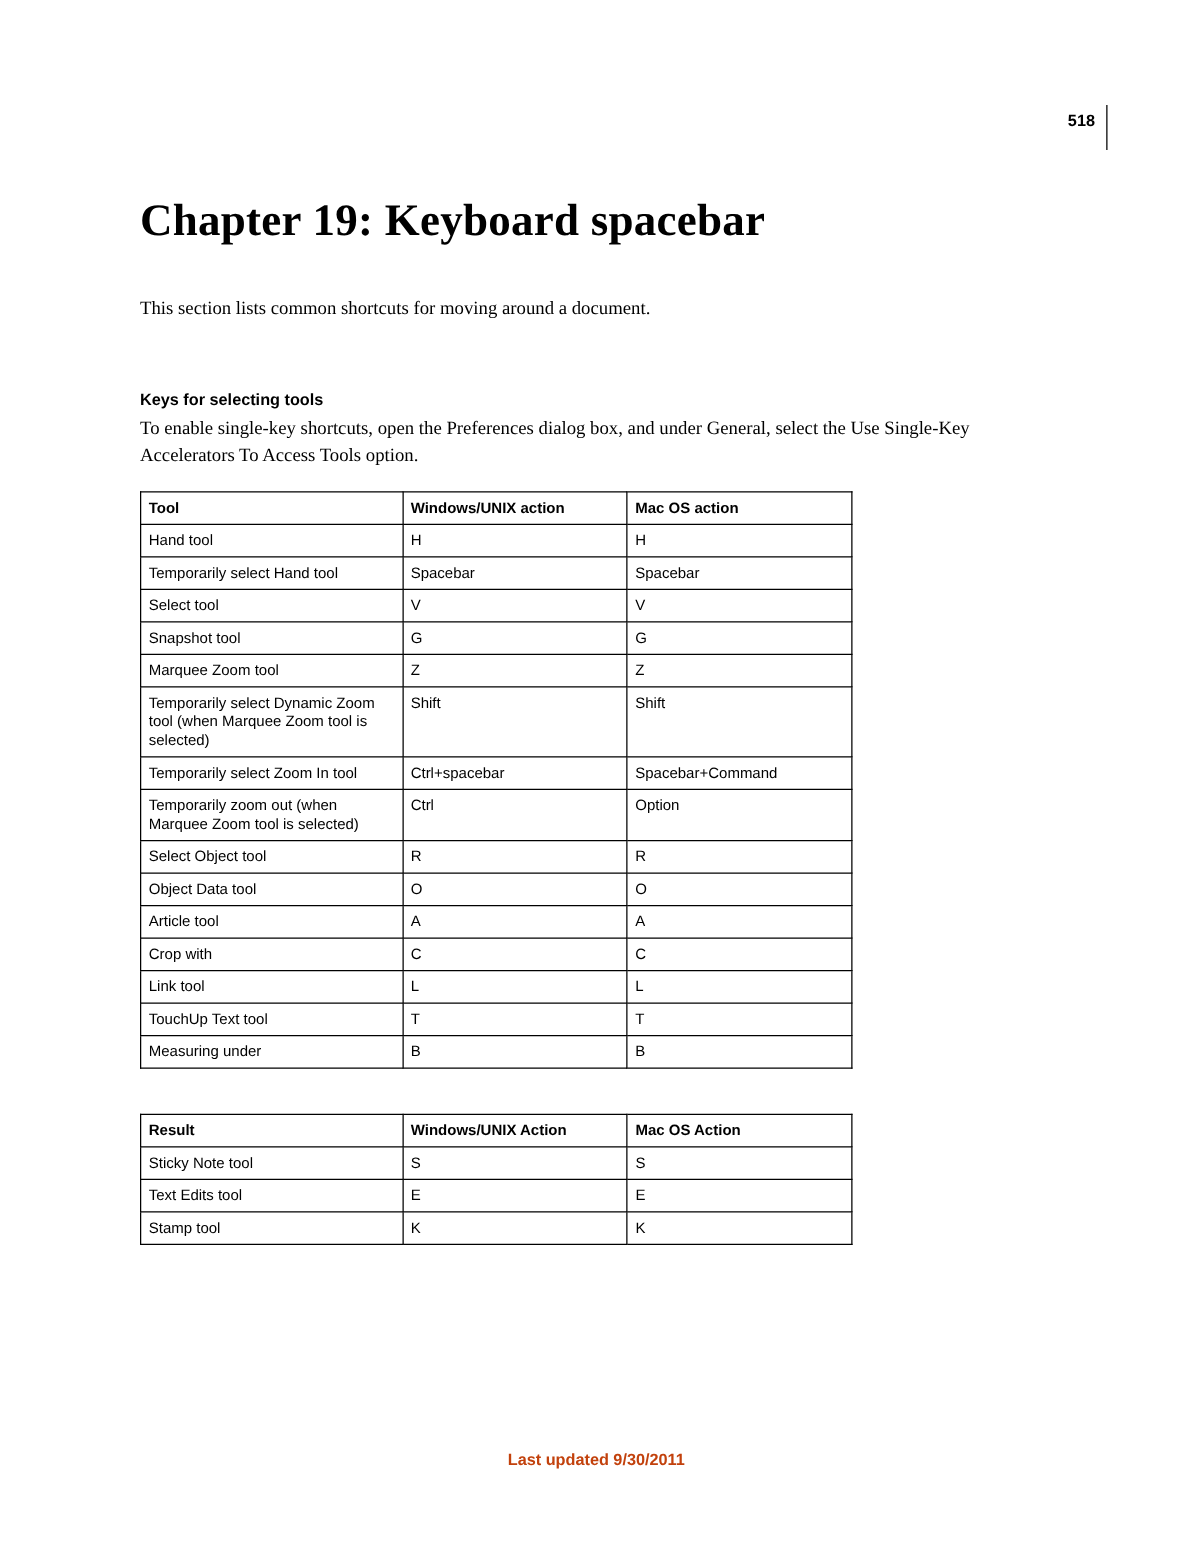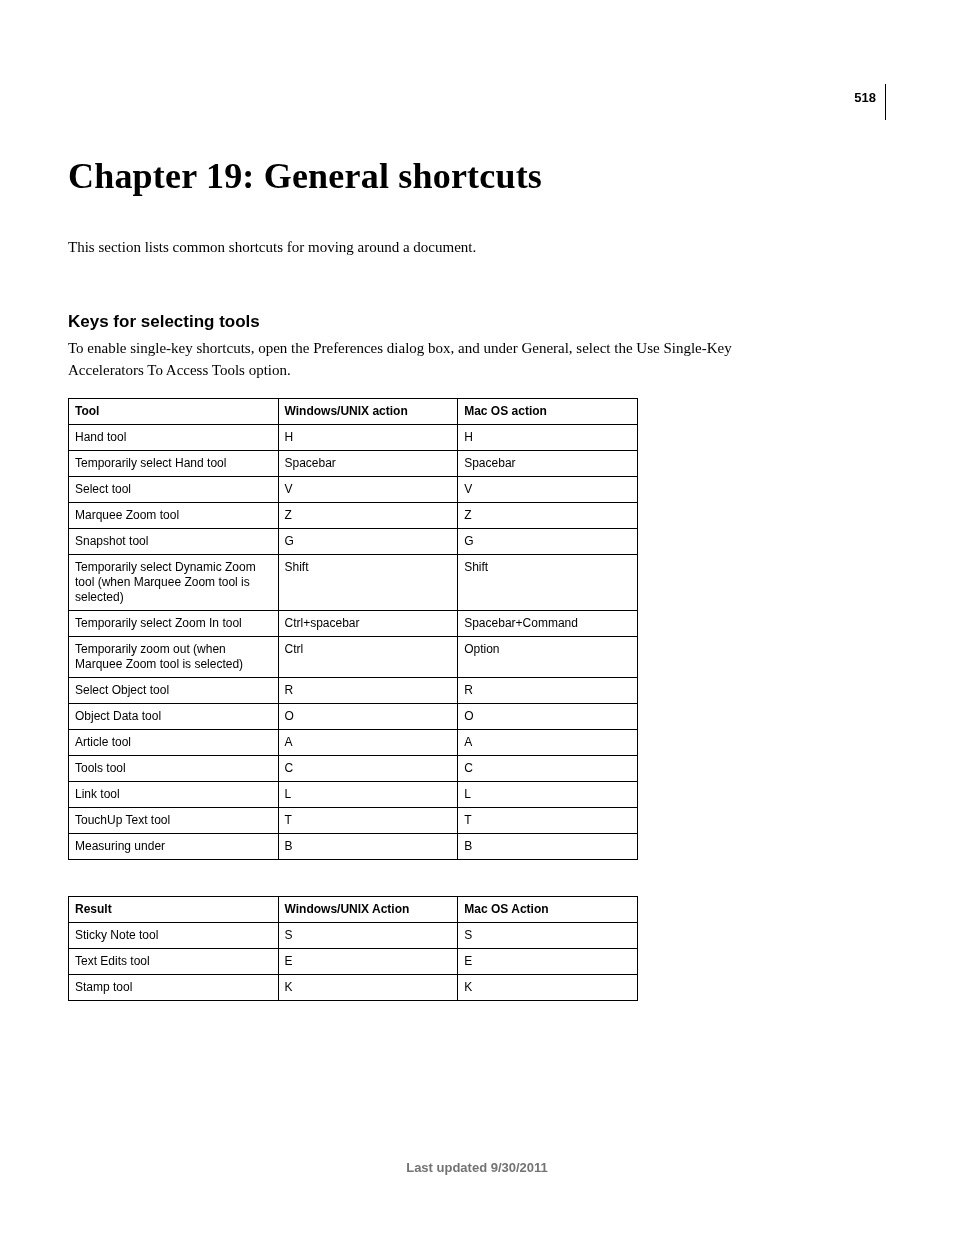--- a/index.html
+++ b/index.html
@@ -7,21 +7,21 @@
     padding: 0;
     font-family: "Minion Pro", "Times New Roman", Georgia, serif;
     background: #fff;
     color: #000;
   }
   .page {
     width: 954px;
     height: 1235px;
     position: relative;
     box-sizing: border-box;
-    padding: 85px 148px 0 68px;
+    padding: 85px 148px 0 112px;
   }
   .pagenum-wrap {
     position: absolute;
     top: 88px;
     right: 78px;
     text-align: right;
   }
   .pagenum {
     font-family: "Myriad Pro", "Segoe UI", Arial, sans-serif;
     font-weight: 700;
@@ -49,21 +49,21 @@
   }
   h2.section-title {
     font-family: "Myriad Pro", "Segoe UI", Arial, sans-serif;
     font-weight: 700;
     font-size: 25px;
     margin: 0 0 28px 0;
   }
   h3.subsection-title {
     font-family: "Myriad Pro", "Segoe UI", Arial, sans-serif;
     font-weight: 700;
-    font-size: 17px;
+    font-size: 13px;
     margin: 0 0 6px 0;
   }
   p.sub-intro {
     font-size: 15px;
     margin: 4px 0 16px 0;
     line-height: 1.45;
   }
   table.shortcut-table {
     border-collapse: collapse;
     width: 570px;
@@ -88,34 +88,34 @@
   table.shortcut-table col.c3 { width: 180px; }
   .footer {
     position: absolute;
     bottom: 60px;
     left: 0;
     width: 954px;
     text-align: center;
     font-family: "Myriad Pro", "Segoe UI", Arial, sans-serif;
     font-weight: 700;
     font-size: 13px;
-    color: #737373;
+    color: #c2410c;
   }
 </style>
 </head>
 <body>
 
 <div class="page">
 
   <div class="pagenum-wrap">
     <span class="pagenum">518</span>
     <span class="pagenum-rule"></span>
   </div>
 
-  <h1 class="chapter-title">Chapter 19: General shortcuts</h1>
+  <h1 class="chapter-title">Chapter 19: Keyboard spacebar</h1>
 
   <p class="intro">This section lists common shortcuts for moving around a document.</p>
 
 
   <h3 class="subsection-title">Keys for selecting tools</h3>
   <p class="sub-intro">To enable single-key shortcuts, open the Preferences dialog box, and under General, select the Use Single-Key Accelerators To Access Tools option.</p>
 
   <table class="shortcut-table">
     <colgroup>
         <col class="c1">
@@ -139,30 +139,30 @@
           <td>Temporarily select Hand tool</td>
           <td>Spacebar</td>
           <td>Spacebar</td>
         </tr>
         <tr>
           <td>Select tool</td>
           <td>V</td>
           <td>V</td>
         </tr>
         <tr>
+          <td>Snapshot tool</td>
+          <td>G</td>
+          <td>G</td>
+        </tr>
+        <tr>
           <td>Marquee Zoom tool</td>
           <td>Z</td>
           <td>Z</td>
         </tr>
         <tr>
-          <td>Snapshot tool</td>
-          <td>G</td>
-          <td>G</td>
-        </tr>
-        <tr>
           <td>Temporarily select Dynamic Zoom tool (when Marquee Zoom tool is selected)</td>
           <td>Shift</td>
           <td>Shift</td>
         </tr>
         <tr>
           <td>Temporarily select Zoom In tool</td>
           <td>Ctrl+spacebar</td>
           <td>Spacebar+Command</td>
         </tr>
         <tr>
@@ -179,21 +179,21 @@
           <td>Object Data tool</td>
           <td>O</td>
           <td>O</td>
         </tr>
         <tr>
           <td>Article tool</td>
           <td>A</td>
           <td>A</td>
         </tr>
         <tr>
-          <td>Tools tool</td>
+          <td>Crop with</td>
           <td>C</td>
           <td>C</td>
         </tr>
         <tr>
           <td>Link tool</td>
           <td>L</td>
           <td>L</td>
         </tr>
         <tr>
           <td>TouchUp Text tool</td>

